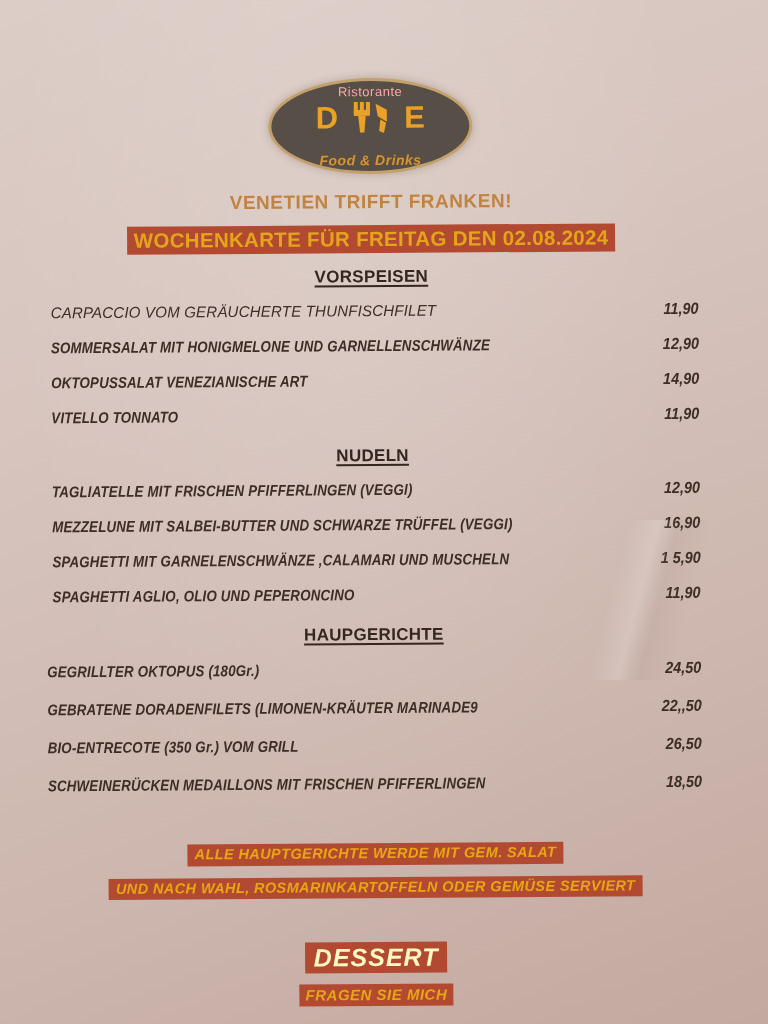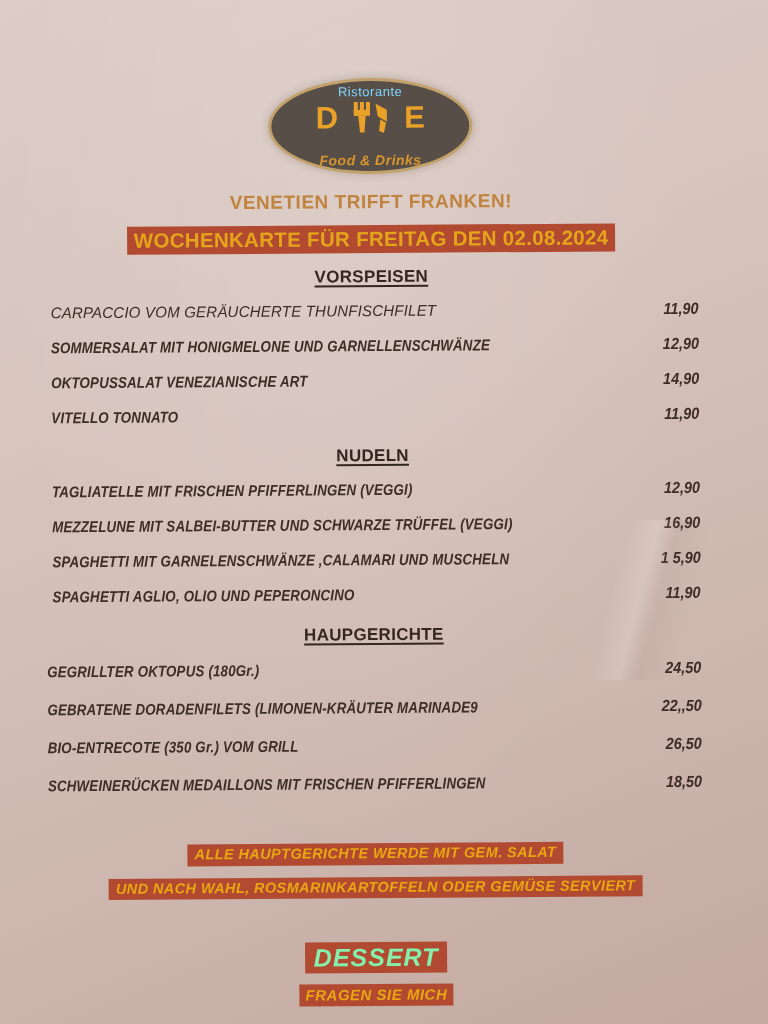--- a/index.html
+++ b/index.html
@@ -22,21 +22,21 @@
   }
   .content{position:absolute;inset:0;padding:78px 60px 0 38px;transform:rotate(-0.4deg);}
 
   
   .logo{
     width:198px;height:90px;margin:0 auto;border-radius:50%;
     background:#584e48;border:3px solid #c2a16b;
     display:flex;flex-direction:column;align-items:center;justify-content:center;
     box-shadow:0 0 8px rgba(90,70,50,.30);
   }
-  .logo-rist{font-size:13px;color:#7dd3fc;letter-spacing:.5px;line-height:1;}
+  .logo-rist{font-size:13px;color:#fca5a5;letter-spacing:.5px;line-height:1;}
   .logo-mid{display:flex;align-items:center;gap:13px;line-height:1;margin-top:3px;}
   .logo-letter{font-size:31px;font-weight:bold;color:#eaa128;}
   .logo-icon svg{width:40px;height:33px;display:block;}
   .logo-food{font-size:14px;font-style:italic;font-weight:bold;color:#d8952c;margin-top:19px;letter-spacing:.5px;line-height:1;}
 
   
   .tagline{margin-top:17px;text-align:center;font-size:19px;font-weight:bold;color:#c08440;letter-spacing:.5px;line-height:1.15;}
   .banner{
     margin:12px auto 0;width:fit-content;max-width:660px;
     background:#b14a31;color:#e4a51a;
@@ -67,21 +67,21 @@
 
   
   .notes{margin-top:40px;}
   .note{
     width:fit-content;margin:0 auto;background:#b14a31;color:#e9a613;
     font-style:italic;font-weight:bold;font-size:14.5px;letter-spacing:.4px;
     padding:2px 7px;line-height:1.2;
   }
   .note + .note{margin-top:12px;}
   .dessert{
-    margin:44px auto 0;width:fit-content;background:#b14a31;color:#86efac;
+    margin:44px auto 0;width:fit-content;background:#b14a31;color:#fef9c3;
     font-style:italic;font-weight:bold;font-size:25px;letter-spacing:1px;
     padding:1px 9px;line-height:1.15;
   }
   .dessert-note{
     margin:11px auto 0;width:fit-content;background:#b14a31;color:#e9a613;
     font-style:italic;font-weight:bold;font-size:15px;letter-spacing:.5px;
     padding:2px 6px;line-height:1.2;
   }
 </style>
 </head>

